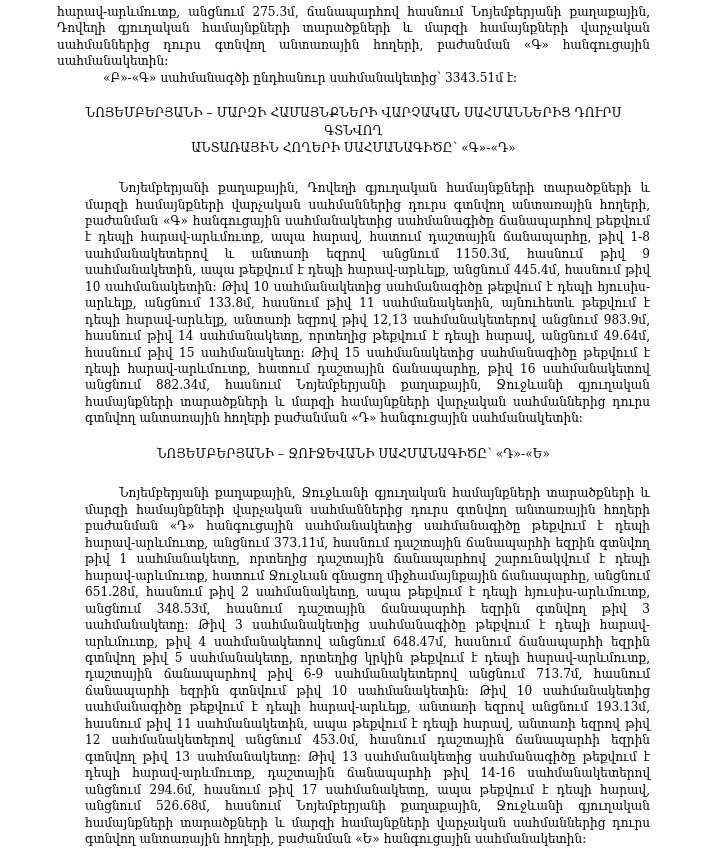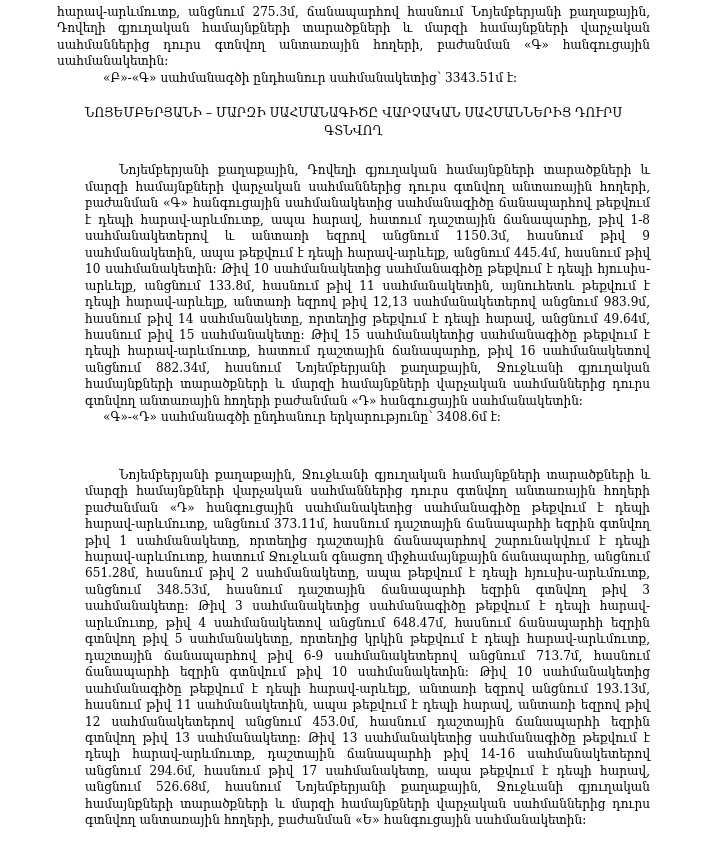--- a/index.html
+++ b/index.html
@@ -53,29 +53,32 @@
 
 <div class="page">
 
   <p class="para">հարավ-արևմուտք, անցնում 275.3մ, ճանապարհով հասնում Նոյեմբերյանի քաղաքային, Դովեղի գյուղական համայնքների տարածքների և մարզի համայնքների վարչական սահմաններից դուրս գտնվող անտառային հողերի, բաժանման «Գ»  հանգուցային սահմանակետին:</p>
 
   <p class="para hang">«Բ»-«Գ» սահմանագծի ընդհանուր սահմանակետից՝  3343.51մ է:</p>
 
   <div class="gap-lg"></div>
 
   <div>
-    <p class="heading">ՆՈՅԵՄԲԵՐՅԱՆԻ – ՄԱՐԶԻ ՍԱՀՄԱՆԱԳԻԾԸ ՎԱՐՉԱԿԱՆ ՍԱՀՄԱՆՆԵՐԻՑ ԴՈՒՐՍ ԳՏՆՎՈՂ</p>
+    <p class="heading">ՆՈՅԵՄԲԵՐՅԱՆԻ – ՄԱՐԶԻ ՀԱՄԱՅՆՔՆԵՐԻ ՎԱՐՉԱԿԱՆ ՍԱՀՄԱՆՆԵՐԻՑ ԴՈՒՐՍ ԳՏՆՎՈՂ</p>
+    <p class="heading">ԱՆՏԱՌԱՅԻՆ ՀՈՂԵՐԻ ՍԱՀՄԱՆԱԳԻԾԸ՝   «Գ»-«Դ»</p>
   </div>
 
   <div class="gap-xl"></div>
 
   <p class="para indent">Նոյեմբերյանի քաղաքային, Դովեղի գյուղական համայնքների տարածքների և մարզի համայնքների վարչական սահմաններից դուրս գտնվող անտառային հողերի,  բաժանման «Գ» հանգուցային սահմանակետից սահմանագիծը ճանապարհով թեքվում է դեպի հարավ-արևմուտք, ապա հարավ, հատում դաշտային ճանապարհը,  թիվ 1-8 սահմանակետերով և անտառի եզրով անցնում 1150.3մ, հասնում թիվ 9 սահմանակետին, ապա թեքվում է դեպի հարավ-արևելք, անցնում 445.4մ, հասնում թիվ 10 սահմանակետին: Թիվ 10 սահմանակետից սահմանագիծը թեքվում է դեպի հյուսիս-արևելք, անցնում 133.8մ, հասնում թիվ 11 սահմանակետին, այնուհետև թեքվում է դեպի հարավ-արևելք, անտառի եզրով թիվ 12,13 սահմանակետերով անցնում 983.9մ, հասնում թիվ 14 սահմանակետը, որտեղից թեքվում է դեպի հարավ, անցնում 49.64մ, հասնում թիվ 15 սահմանակետը: Թիվ 15 սահմանակետից սահմանագիծը թեքվում է դեպի հարավ-արևմուտք, հատում դաշտային ճանապարհը, թիվ 16 սահմանակետով  անցնում 882.34մ, հասնում Նոյեմբերյանի քաղաքային, Ջուջևանի գյուղական համայնքների տարածքների և մարզի համայնքների վարչական սահմաններից դուրս գտնվող անտառային հողերի բաժանման «Դ» հանգուցային սահմանակետին:</p>
 
-  <p class="para hang">«Գ»-«Դ»  սահմանագծի ընդհանուր երկարությունը՝   3408.6մ է:</p>
 
   <div class="gap-lg"></div>
 
+  <div>
+    <p class="heading">ՆՈՅԵՄԲԵՐՅԱՆԻ – ՋՈՒՋԵՎԱՆԻ  ՍԱՀՄԱՆԱԳԻԾԸ՝  «Դ»-«Ե»</p>
+  </div>
 
   <div class="gap-xl"></div>
 
   <p class="para indent">Նոյեմբերյանի քաղաքային, Ջուջևանի գյուղական համայնքների տարածքների և մարզի համայնքների վարչական սահմաններից դուրս գտնվող անտառային հողերի բաժանման «Դ» հանգուցային սահմանակետից սահմանագիծը թեքվում է դեպի հարավ-արևմուտք, անցնում 373.11մ, հասնում դաշտային ճանապարհի եզրին գտնվող թիվ 1 սահմանակետը, որտեղից դաշտային ճանապարհով շարունակվում է դեպի հարավ-արևմուտք, հատում Ջուջևան գնացող միջհամայնքային ճանապարհը, անցնում 651.28մ, հասնում թիվ 2 սահմանակետը, ապա թեքվում է դեպի հյուսիս-արևմուտք, անցնում  348.53մ, հասնում դաշտային ճանապարհի եզրին գտնվող թիվ 3 սահմանակետը: Թիվ 3 սահմանակետից սահմանագիծը թեքվում է դեպի հարավ-արևմուտք, թիվ 4 սահմանակետով անցնում 648.47մ, հասնում ճանապարհի եզրին գտնվող թիվ 5 սահմանակետը, որտեղից կրկին թեքվում է դեպի հարավ-արևմուտք, դաշտային ճանապարհով թիվ 6-9 սահմանակետերով անցնում 713.7մ, հասնում ճանապարհի եզրին գտնվում  թիվ  10  սահմանակետին: Թիվ  10  սահմանակետից սահմանագիծը թեքվում է դեպի հարավ-արևելք, անտառի եզրով անցնում 193.13մ, հասնում թիվ  11  սահմանակետին,  ապա  թեքվում է դեպի հարավ, անտառի եզրով թիվ  12 սահմանակետերով անցնում 453.0մ, հասնում դաշտային ճանապարհի եզրին գտնվող թիվ 13 սահմանակետը: Թիվ 13 սահմանակետից սահմանագիծը թեքվում է դեպի հարավ-արևմուտք, դաշտային ճանապարհի թիվ 14-16 սահմանակետերով անցնում 294.6մ, հասնում թիվ 17 սահմանակետը, ապա թեքվում է դեպի հարավ, անցնում 526.68մ, հասնում Նոյեմբերյանի քաղաքային, Ջուջևանի գյուղական համայնքների տարածքների և մարզի համայնքների վարչական սահմաններից դուրս գտնվող անտառային հողերի, բաժանման «Ե» հանգուցային սահմանակետին:</p>
 
 </div>
 
 </body></html>

